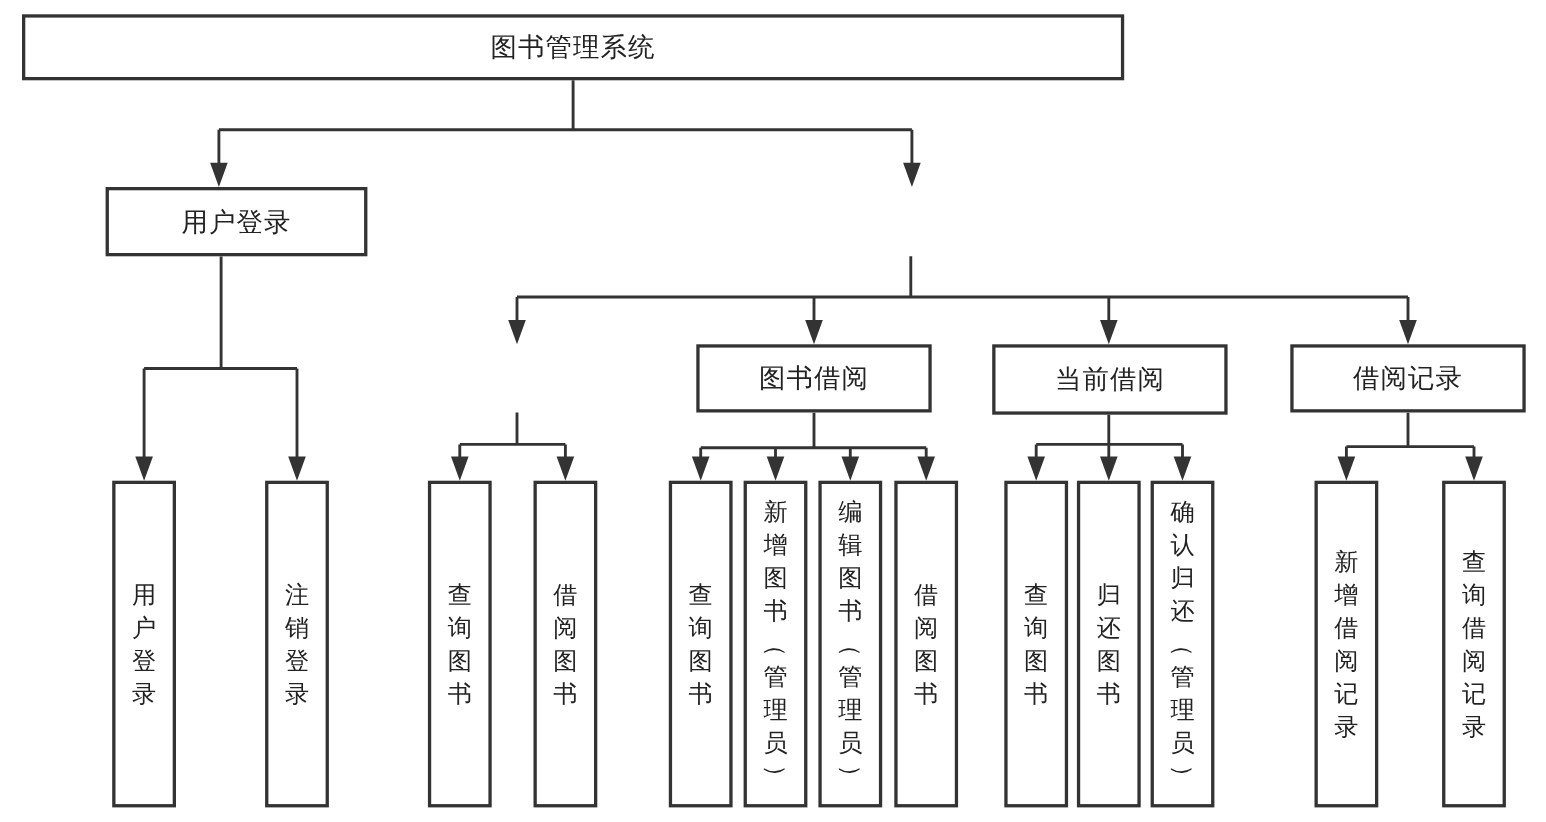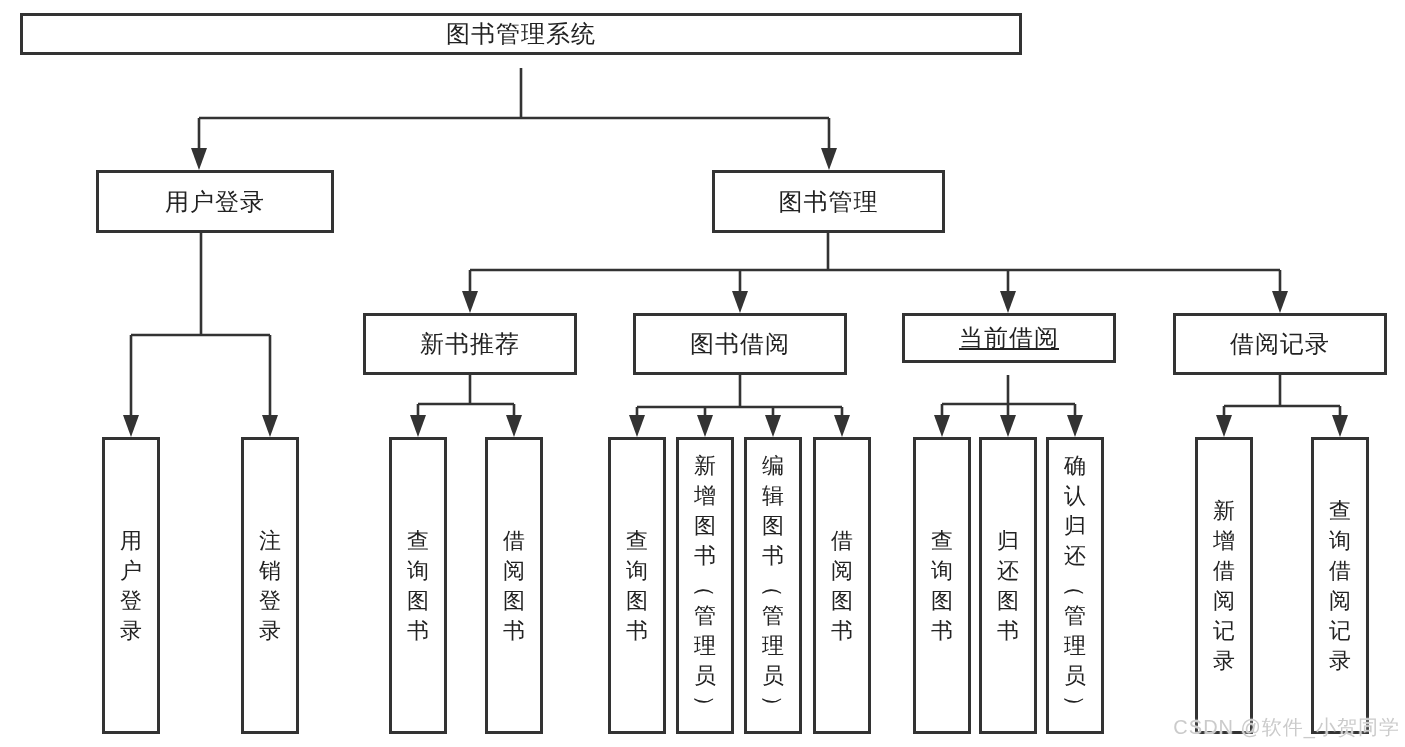--- a/index.html
+++ b/index.html
@@ -48,26 +48,26 @@
   .vch {
     display: block;
     height: 30px;
     line-height: 30px;
     text-align: center;
     font-size: 22px;
     color: var(--text, #222222);
   }
   .vch.rot { transform: rotate(90deg); }
   
-  .n-root   { left: 20px;   top: 13px;  width: 1002px; height: 42px; }
+  .n-root   { left: 20px;   top: 13px;  width: 1002px; height: 60px; }
   .n-login  { left: 82px;   top: 170px; width: 238px;  height: 63px; margin-left: 14px; }
   .n-mgmt   { left: 712px;  top: 170px; width: 233px;  height: 63px; }
   .n-rec    { left: 363px;  top: 313px; width: 214px;  height: 62px; }
   .n-borrow { left: 633px;  top: 313px; width: 214px;  height: 62px; }
-  .n-cur    { left: 902px;  top: 313px; width: 214px;  height: 50px; text-decoration: underline; }
+  .n-cur    { left: 902px;  top: 313px; width: 214px;  height: 64px; }
   .n-hist   { left: 1173px; top: 313px; width: 214px;  height: 62px; text-align: center; }
   .l-a1 { left: 102px; }
   .l-a2 { left: 241px; }
   .l-b1 { left: 389px; }
   .l-b2 { left: 485px; }
   .l-c1 { left: 608px; }
   .l-c2 { left: 676px; }
   .l-c3 { left: 744px; }
   .l-c4 { left: 813px; }
   .l-d1 { left: 913px; }
@@ -122,27 +122,21 @@
     <polygon class="ar" points="1332,415 1348,415 1340,437"></polygon>
   </svg>
 
   <div class="hbox n-root">
     <span>图书管理系统</span>
   </div>
 
   <div class="hbox n-login">
     <span>用户登录</span>
   </div>
-  <div class="hbox n-mgmt">
-    <span>图书管理</span>
-  </div>
-
-  <div class="hbox n-rec">
-    <span>新书推荐</span>
-  </div>
+
   <div class="hbox n-borrow">
     <span>图书借阅</span>
   </div>
   <div class="hbox n-cur">
     <span>当前借阅</span>
   </div>
   <div class="hbox n-hist">
     <span>借阅记录</span>
   </div>
 
@@ -267,15 +261,14 @@
     <span class="vtext">
         <span class="vch">查</span>
         <span class="vch">询</span>
         <span class="vch">借</span>
         <span class="vch">阅</span>
         <span class="vch">记</span>
         <span class="vch">录</span>
       </span>
   </div>
 
-  <div class="watermark">CSDN @软件_小贺同学</div>
 
 </div>
 
 </body></html>

